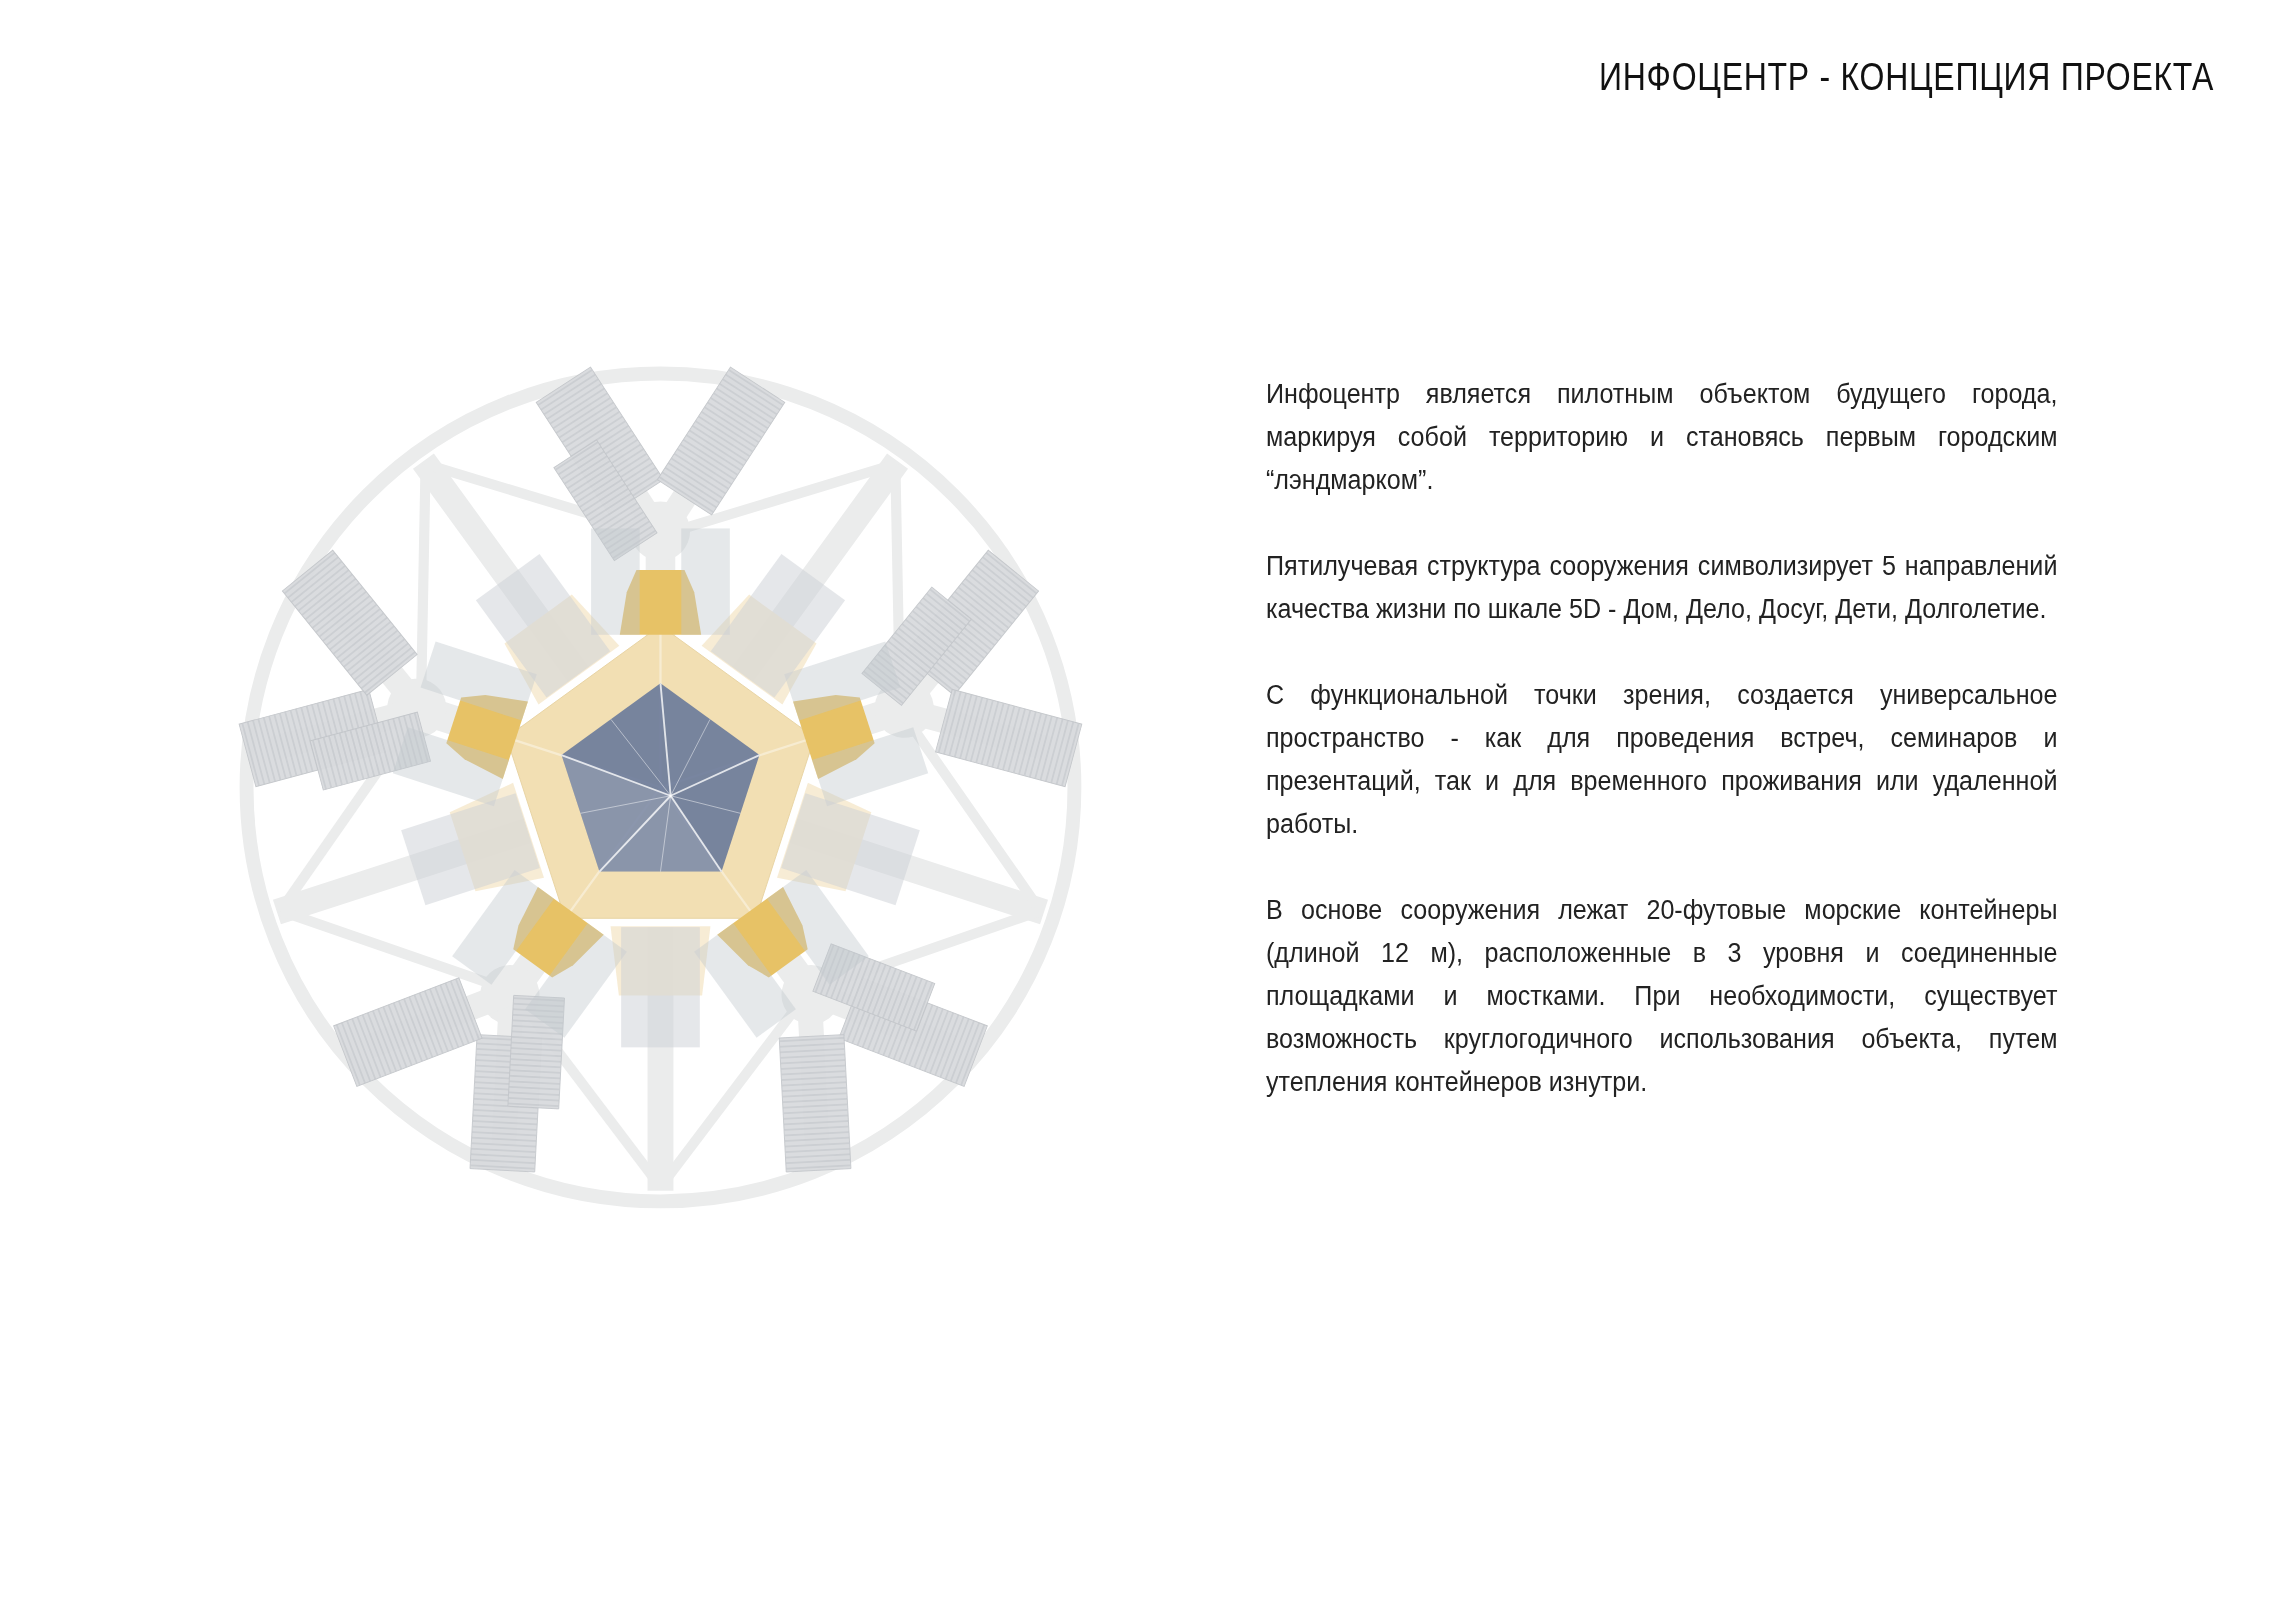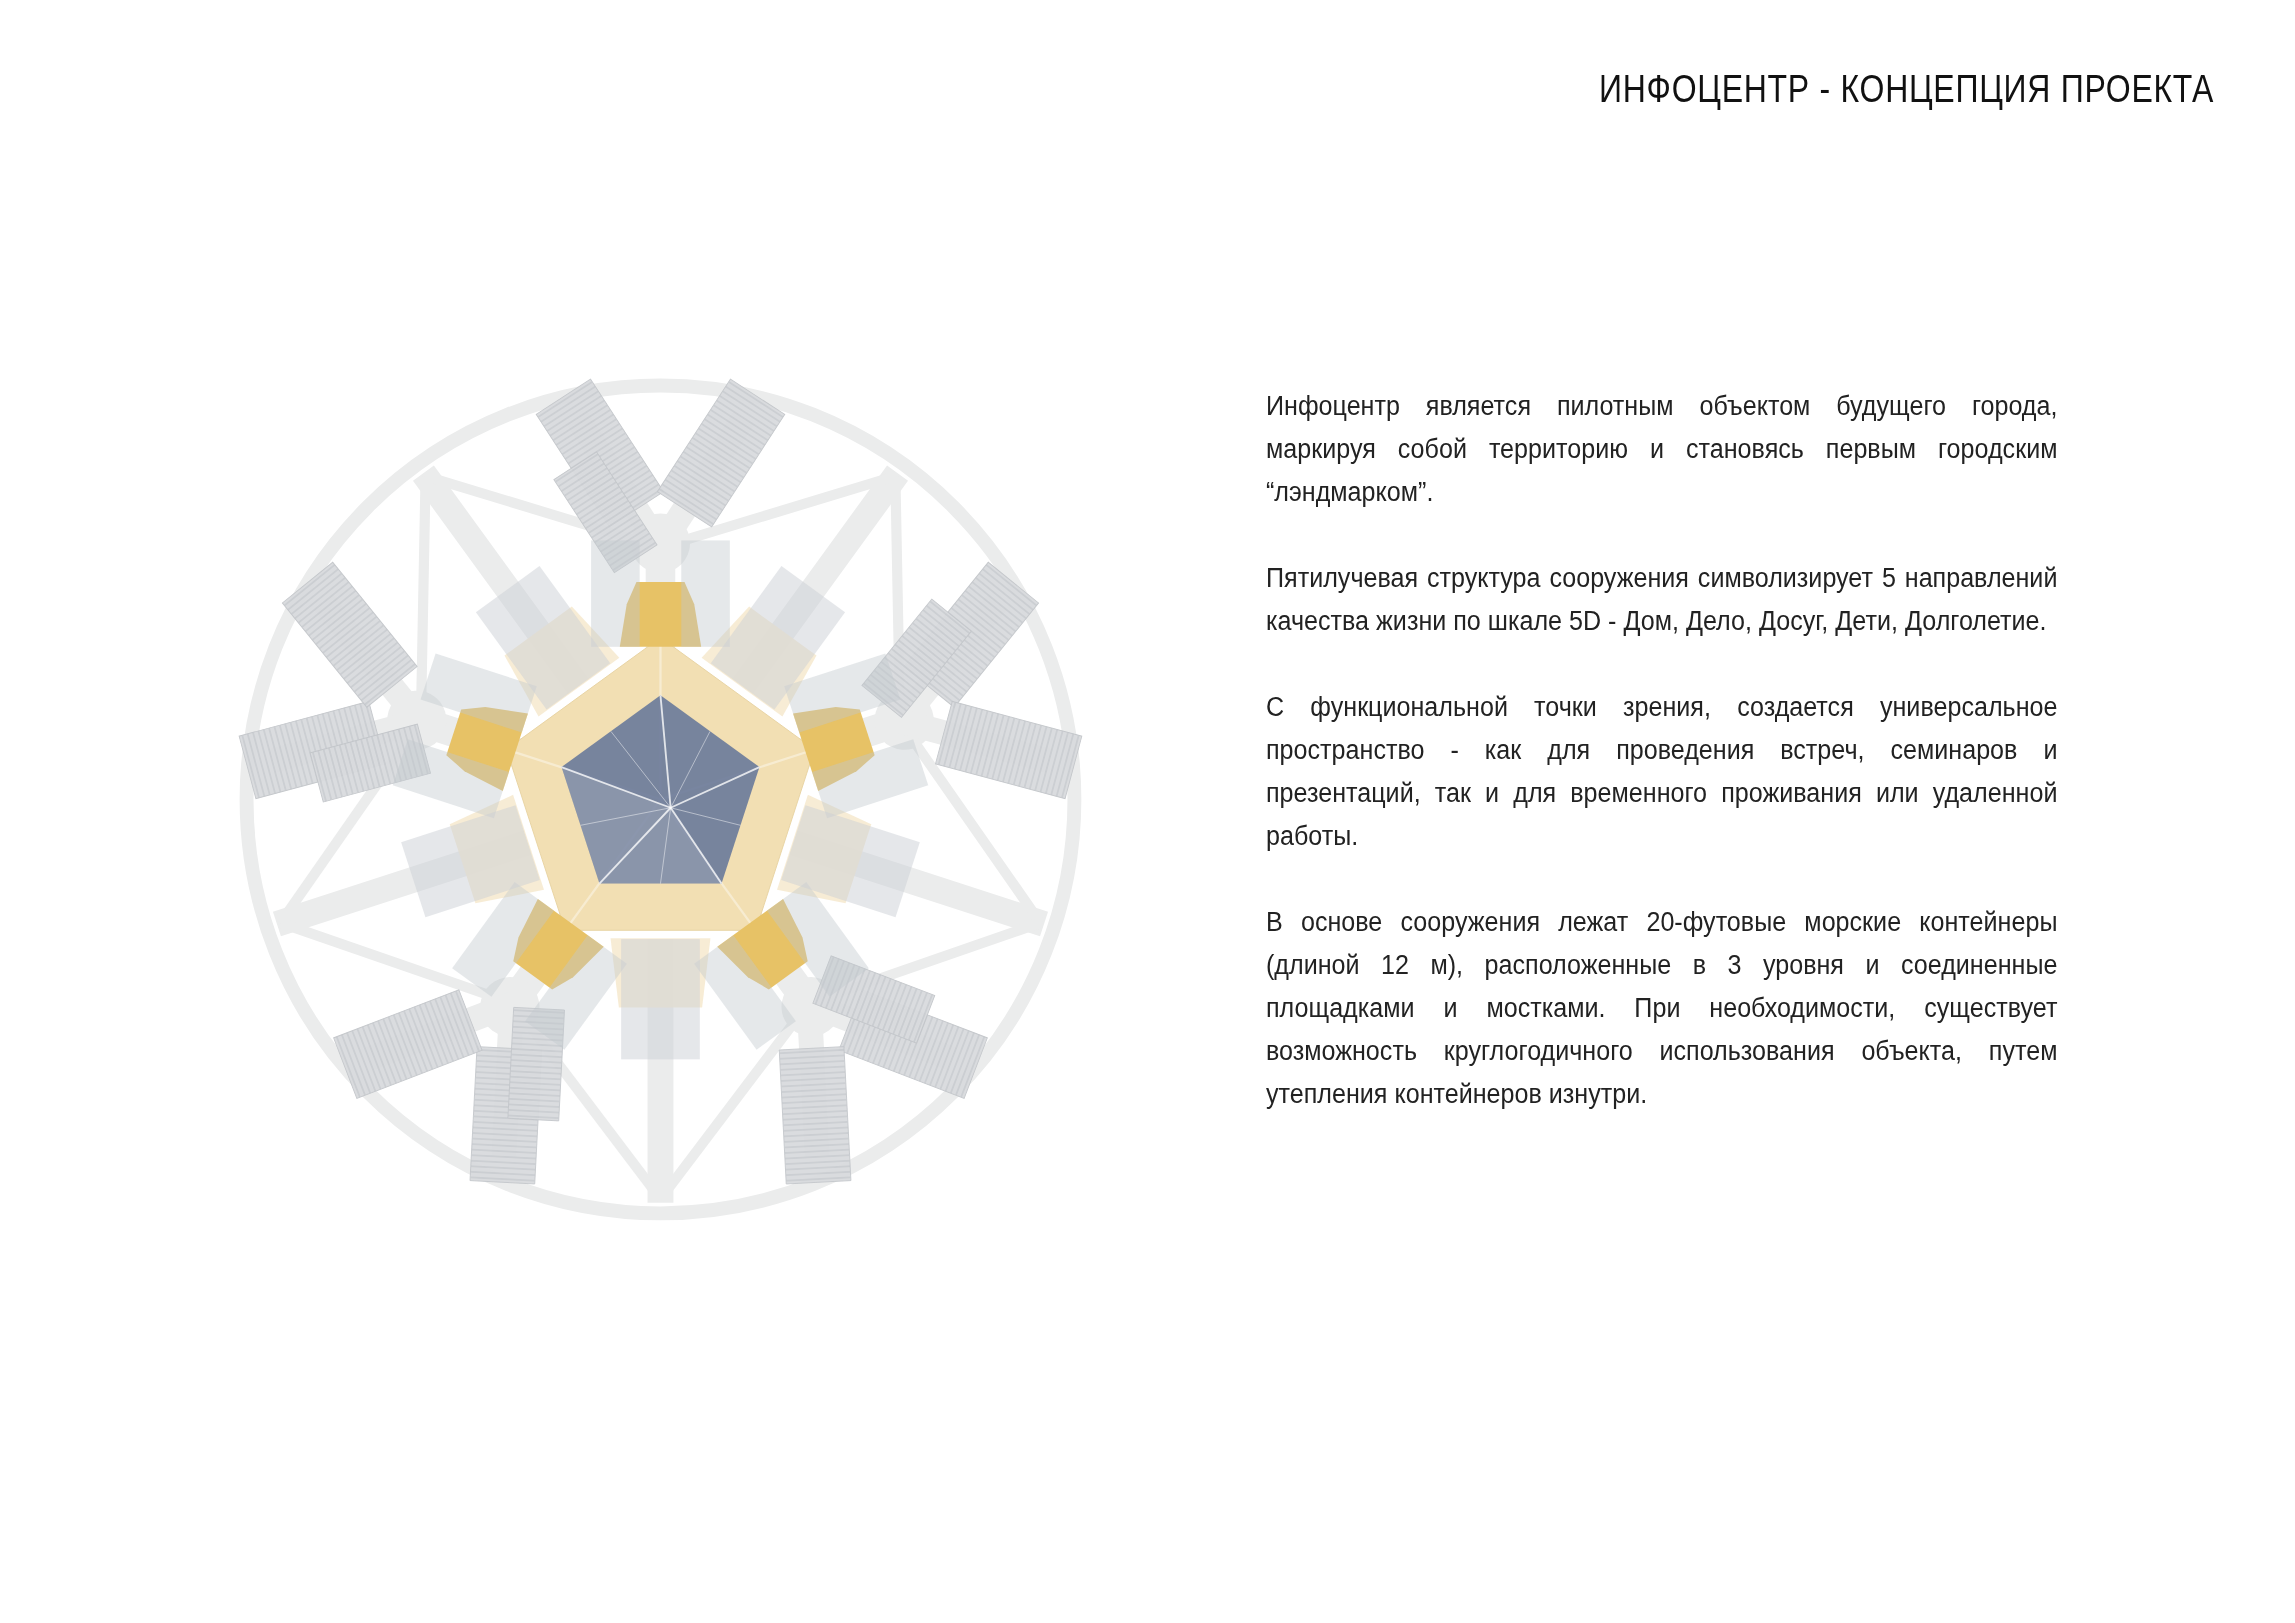--- a/index.html
+++ b/index.html
@@ -6,21 +6,21 @@
     --page-bg:#ffffff; --ink:#111111; --text-color:#222222;
     --road:#ebecec; --road-soft:#f0f1f1;
     --container-fill:#d9dbde; --container-line:#c3c6ca;
     --wood:#f2dfb3; --wood-light:#f6ead0; --accent-yellow:#e7c266;
     --roof-blue:#6c7c9b;
     --logo-green:#44a72c; --robo-blue:#3b72b8; --robo-mid:#3d9b84; --robo-green:#7fb13c; --robo-ink:#253450;
   }
   html,body{margin:0;padding:0;}
   body{width:2295px;height:1623px;background:var(--page-bg);
        font-family:"Liberation Sans",sans-serif;position:relative;overflow:hidden;}
-  .page{position:absolute;inset:0;margin-top:12px;}
+  .page{position:absolute;inset:0;}
 
   .title{position:absolute;top:55px;right:81px;color:var(--ink);
          font-size:39px;font-weight:400;letter-spacing:0.9px;white-space:nowrap;
          transform:scaleX(0.82);transform-origin:right top;}
 
   .plan-wrap{position:absolute;left:25.4px;top:361px;width:1178px;height:851px;}
   .plan-wrap svg{display:block;width:100%;height:100%;}
 
   .ring{fill:none;stroke:var(--road);stroke-width:30;}
   .road{stroke:var(--road);fill:none;}

